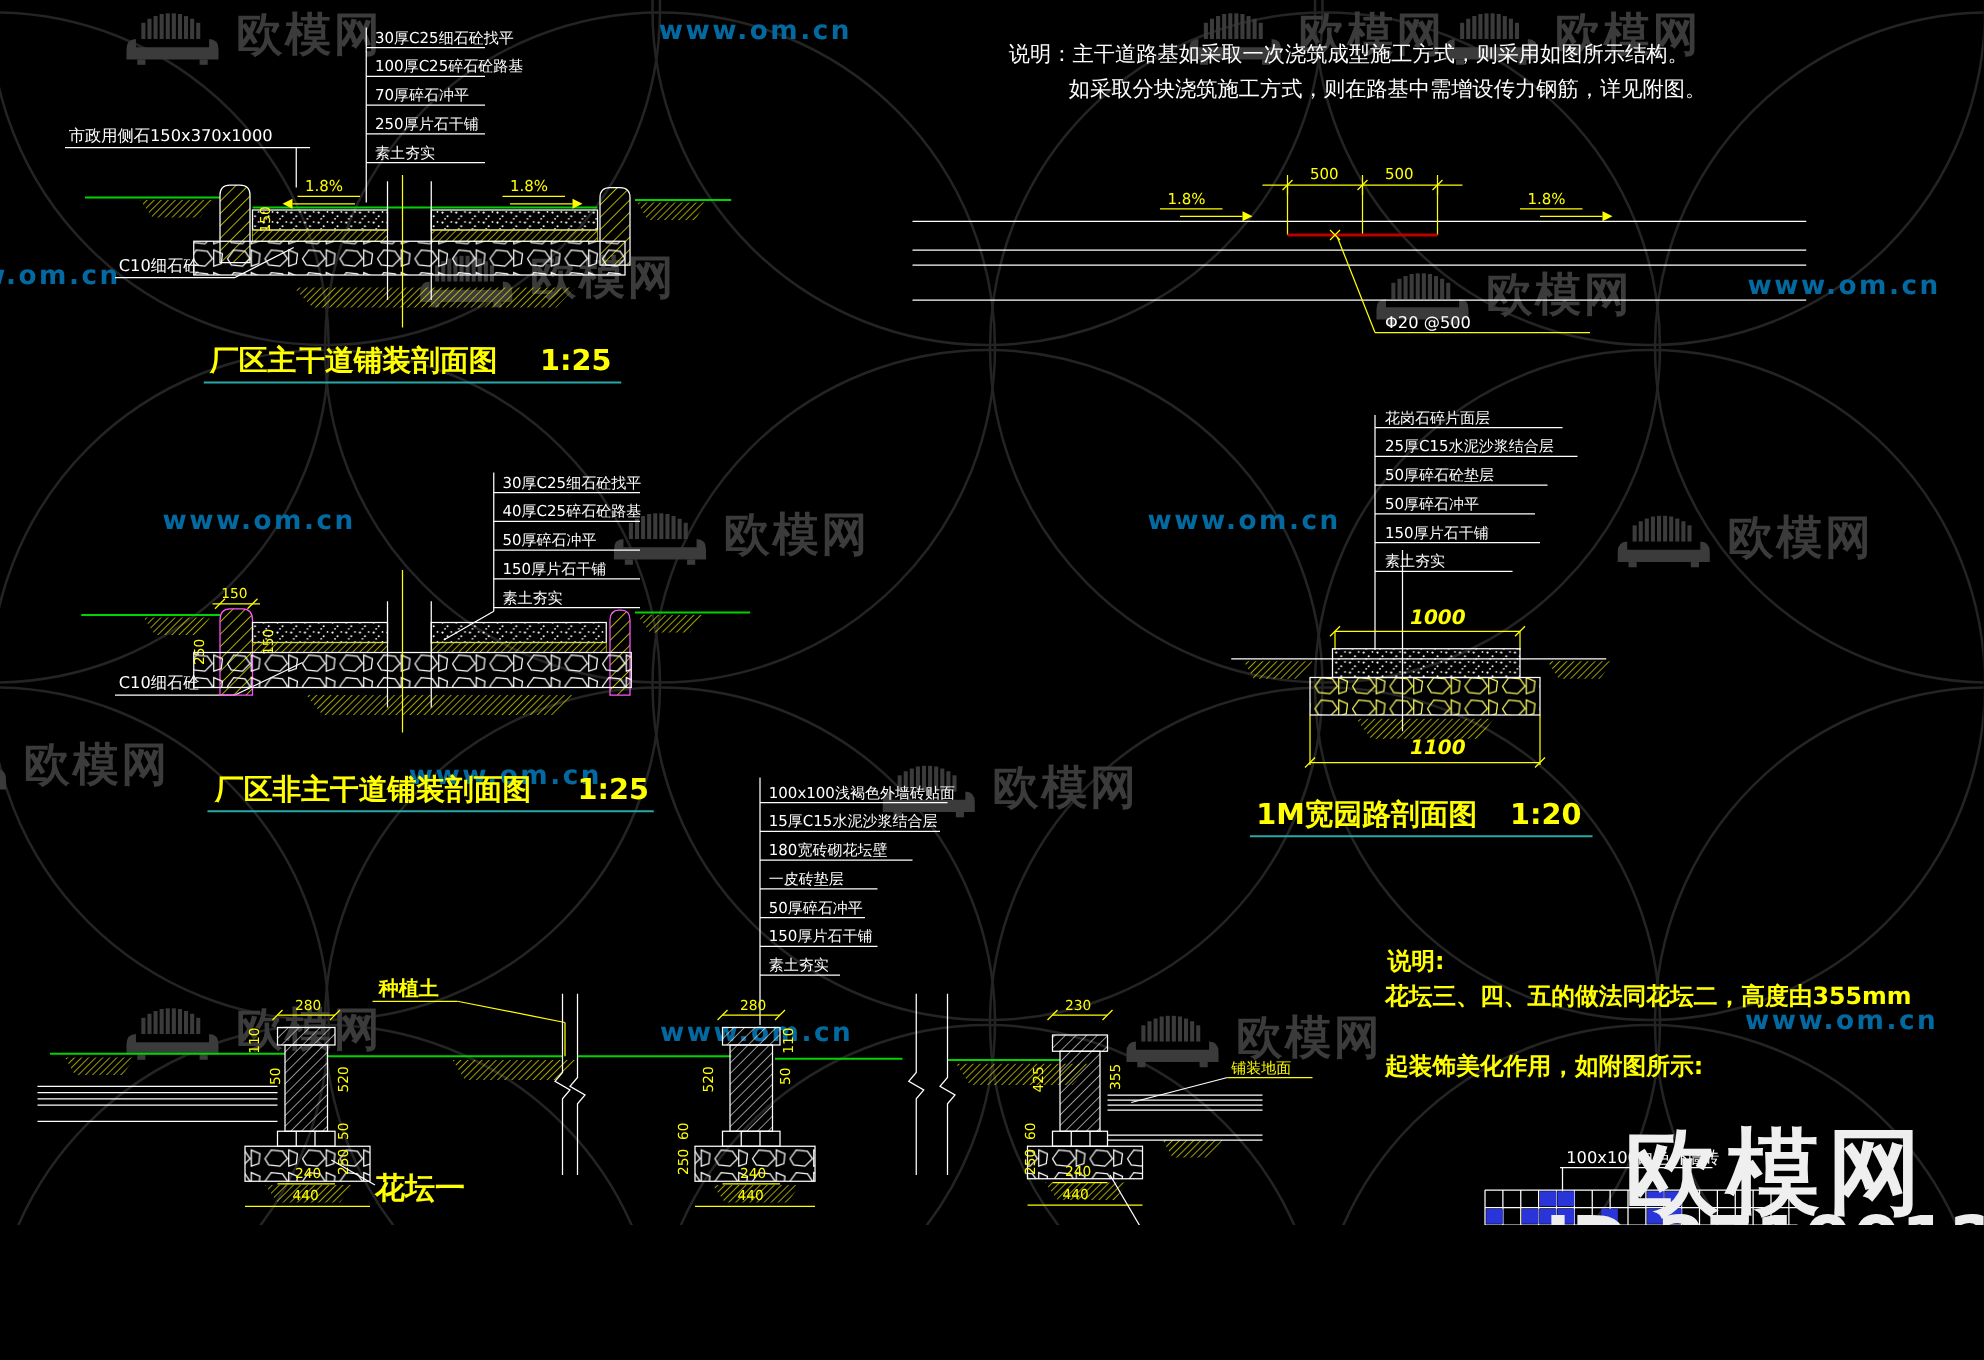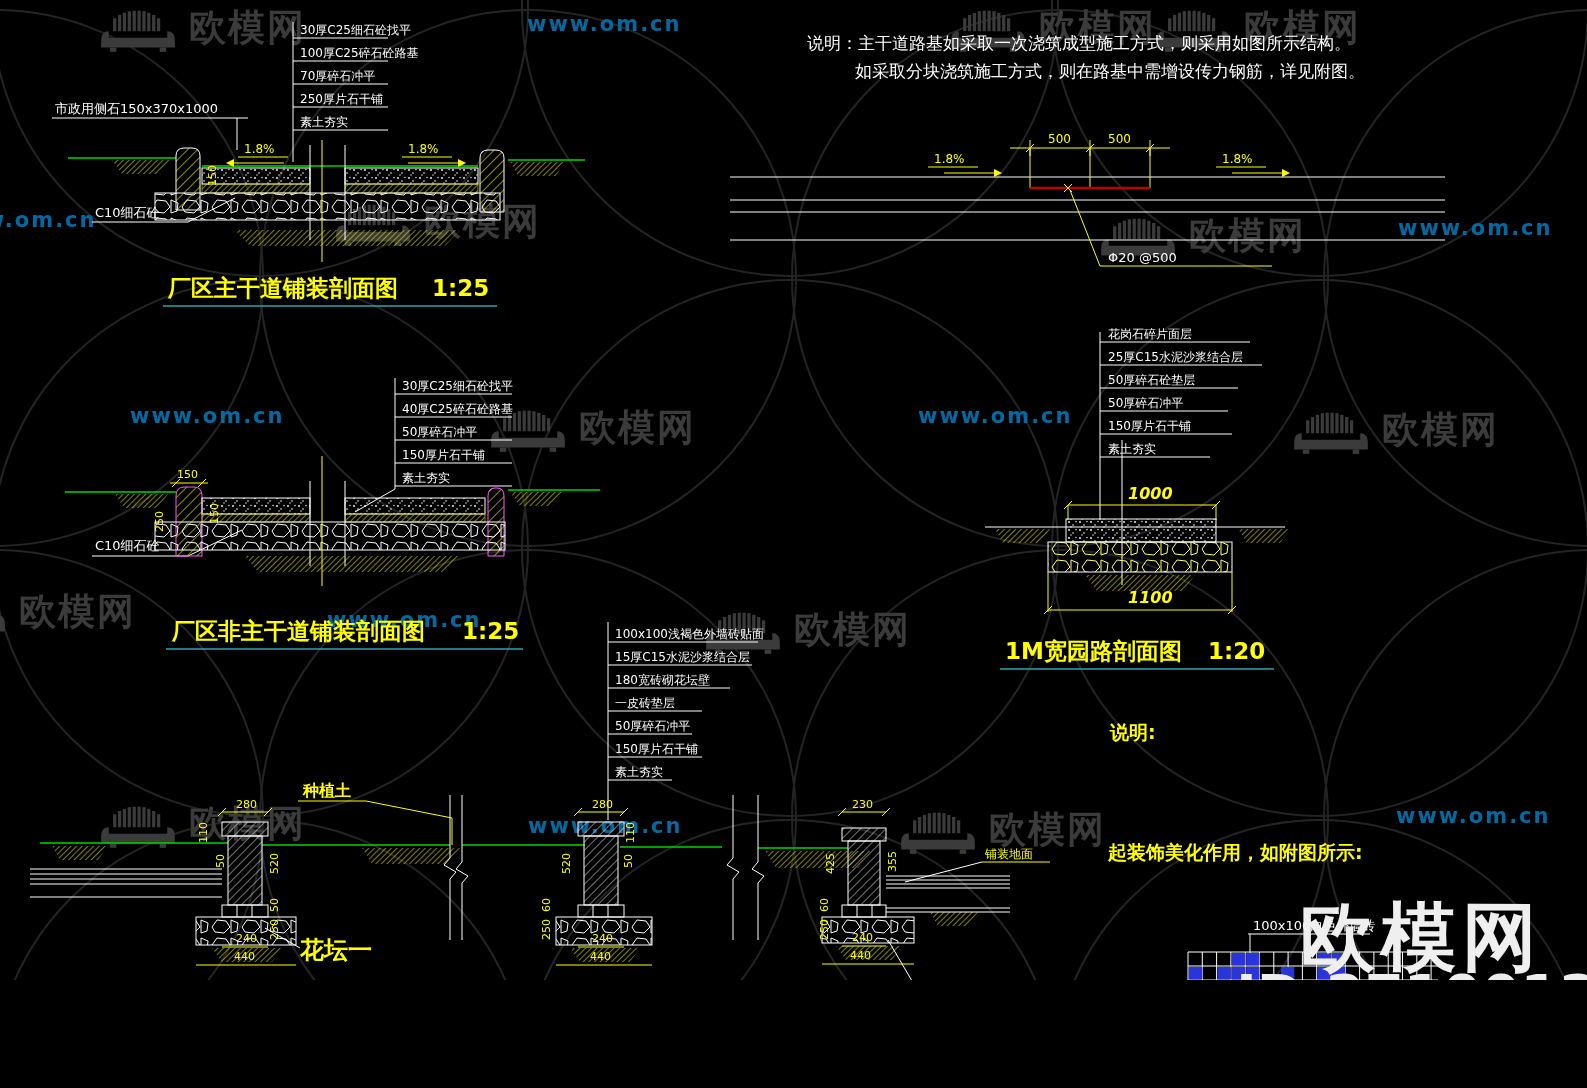--- a/index.html
+++ b/index.html
@@ -588,19 +588,20 @@
       <g stroke="#fff" stroke-width="1">
           <path d="M1094,1028 H1312"></path>
           <path d="M1307,1028 V988"></path>
         </g>
     </g>
   </svg>
 
   <div class="note-w" style="left:807px;top:32px">说明：主干道路基如采取一次浇筑成型施工方式，则采用如图所示结构。</div>
   <div class="note-w" style="left:855px;top:60px">如采取分块浇筑施工方式，则在路基中需增设传力钢筋，详见附图。</div>
 
-  <div class="note-y" style="left:1110px;top:720px">说明:</div>
+  <div class="note-y" style="left:1110px;top:756px">说明:</div>
+  <div class="note-y" style="left:1108px;top:784px">花坛三、四、五的做法同花坛二，高度由355mm</div>
   <div class="note-y" style="left:1108px;top:840px">起装饰美化作用，如附图所示:</div>
 
   <div class="logo-brand" style="left:1300px;top:888px">欧模网</div>
   <div class="logo-id" style="left:1236px;top:962px">ID:2710012</div>
 
 </div>
 
 </body></html>

